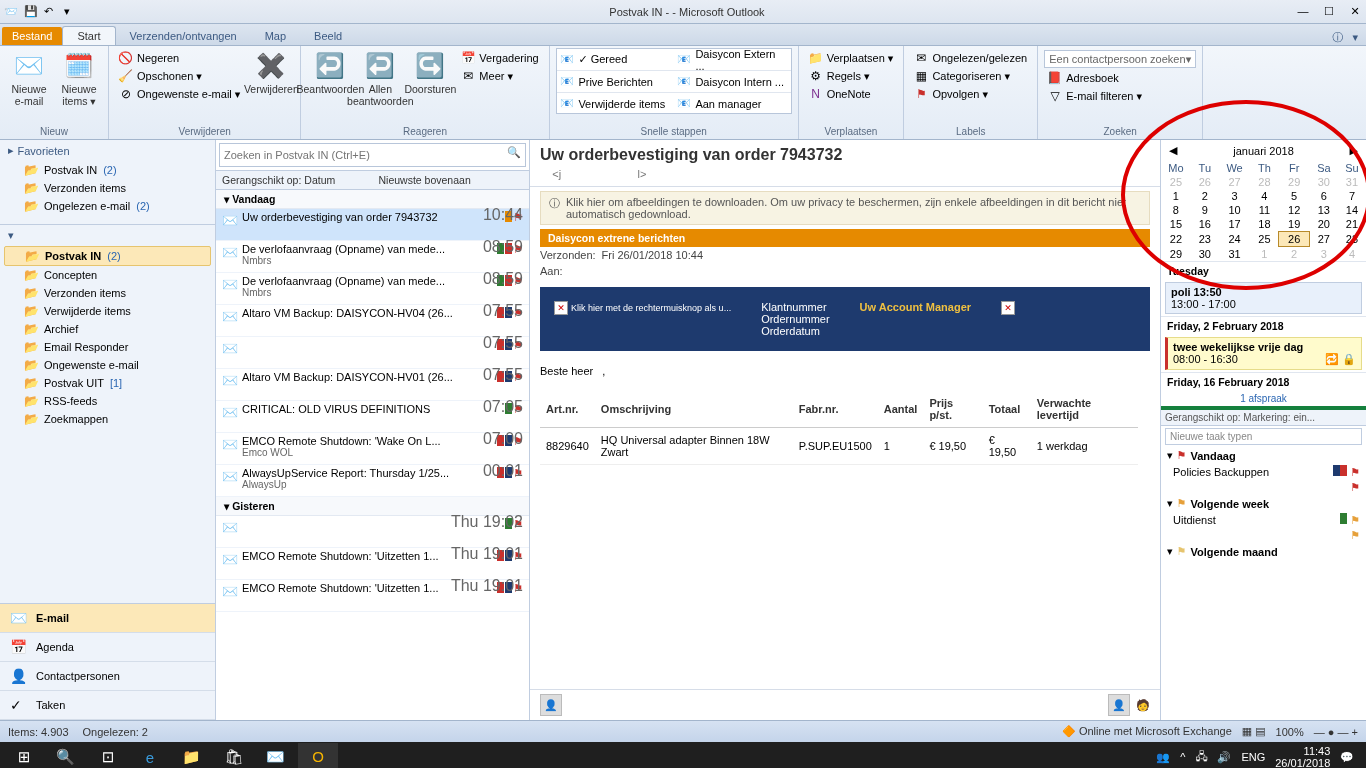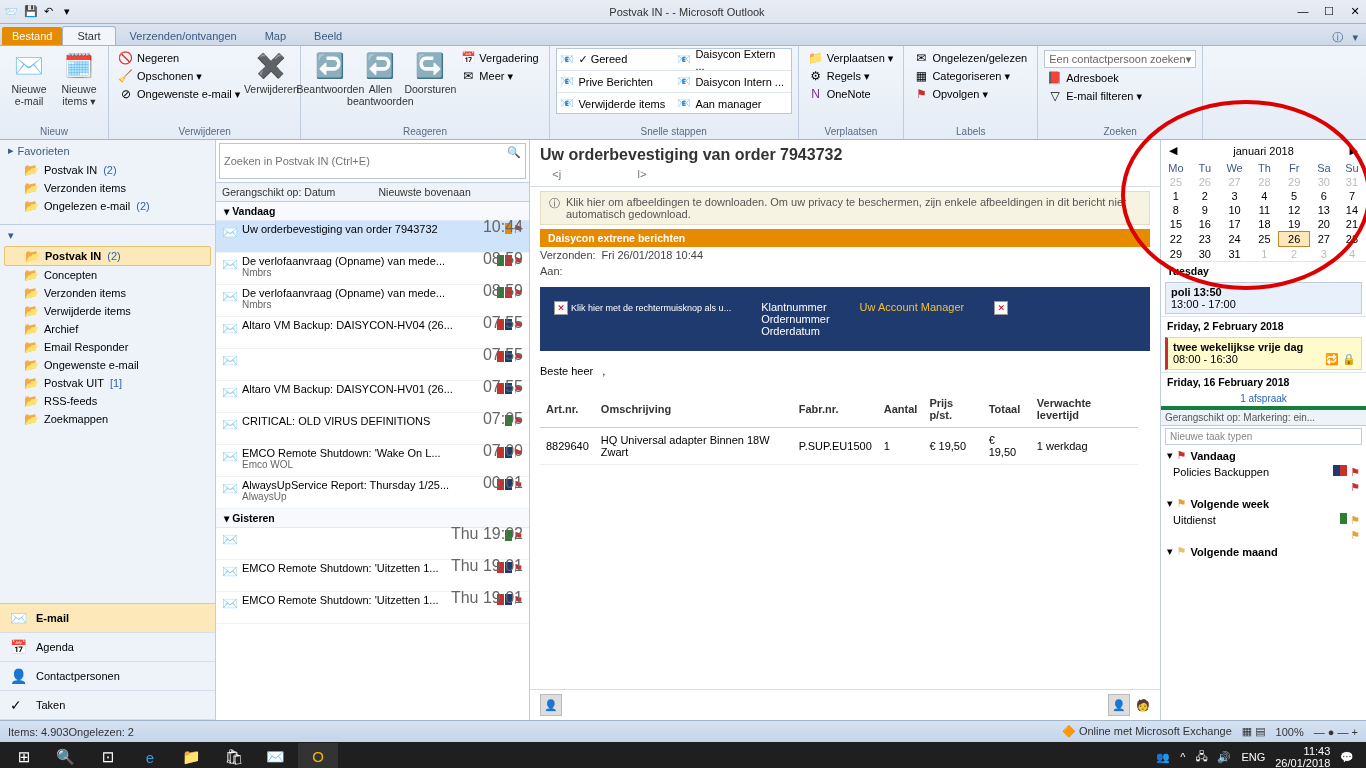--- a/index.html
+++ b/index.html
@@ -40,21 +40,21 @@
 .navitem .ico { width: 14px; font-size: 12px; }
 .navitem.sel { background: #fce8b8; border: 1px solid #e6c46e; border-radius: 2px; margin: 0 4px; padding-left: 20px; }
 .navitem .count { color: #2a66b2; }
 .navbottom { margin-top: auto; border-top: 1px solid #c0cde0; }
 .navbtn { padding: 6px 10px; display: flex; align-items: center; gap: 8px; border-bottom: 1px solid #d4dde9; cursor: default; }
 .navbtn .ico { width: 18px; font-size: 14px; }
 .navbtn.active { background: #fce8b8; }
 
 .msglist { width: 314px; border-right: 1px solid #c0cde0; display: flex; flex-direction: column; }
 .searchrow { padding: 3px; border-bottom: 1px solid #c0cde0; position: relative; }
-.searchrow input { width: 100%; border: 1px solid #b8c6da; padding: 2px 20px 2px 4px; font-size: 11px; height: 36px; }
+.searchrow input { width: 100%; border: 1px solid #b8c6da; padding: 2px 20px 2px 4px; font-size: 11px; height: 24px; }
 .searchrow .mag { position: absolute; right: 8px; top: 6px; color: #5a6b82; }
 .sorthdr { display: flex; border-bottom: 1px solid #c0cde0; background: #eef3fa; }
 .sorthdr div { padding: 3px 6px; flex: 1; color: #333; font-size: 10.5px; }
 .msggroup { padding: 3px 8px; background: #f7f9fc; font-size: 10.5px; font-weight: bold; border-bottom: 1px solid #e3e9f2; }
 .msgitems { flex: 1; overflow-y: auto; }
 .msgitem { padding: 2px 6px; border-bottom: 1px solid #eef3fa; display: flex; gap: 4px; cursor: default; position: relative; min-height: 32px; }
 .msgitem.sel { background: #cfe4fb; }
 .msgitem .envico { width: 16px; font-size: 13px; padding-top: 2px; }
 .msgitem .body { flex: 1; overflow: hidden; }
 .msgitem .subj { white-space: nowrap; overflow: hidden; text-overflow: ellipsis; font-size: 11px; }
@@ -88,21 +88,21 @@
 .caltable td.today { border: 1px solid #b88a2a; background: #fce8b8; }
 .appthdr { font-weight: bold; padding: 3px 6px; border-top: 1px solid #e0e6ef; font-size: 10.5px; }
 .appt { margin: 2px 4px; padding: 3px 5px; font-size: 10px; border: 1px solid #c0cde0; background: #e8f0fb; }
 .appt.yel { background: #fffbcc; border-color: #e6dc8a; border-left: 3px solid #c9302c;}
 .taskhdr { background: #eef3fa; padding: 2px 4px; font-size: 10px; color: #555; border-top: 4px solid #15803d; border-bottom: 1px solid #c0cde0;}
 .taskinput { margin: 2px 4px; border: 1px solid #c0cde0; padding: 2px 4px; font-size: 10px; color: #888; }
 .taskgrp { padding: 2px 6px; font-size: 10.5px; display:flex; align-items:center; gap:4px; }
 .taskitem { padding: 1px 6px 1px 12px; font-size: 10.5px; display:flex; justify-content:space-between; align-items:center; }
 .redcircle { position: absolute; border: 4px solid #d00; border-radius: 50%; width: 250px; height: 190px; top: -40px; left: -40px; pointer-events: none; z-index: 50; }
 
-.statusbar { height: 22px; background: linear-gradient(#d6e2f2,#c4d4ea); border-top: 1px solid #a3b5cc; display: flex; align-items: center; padding: 0 8px; font-size: 10.5px; color: #333; }
+.statusbar { height: 22px; background: linear-gradient(#d6e2f2,#c4d4ea); border-top: 1px solid #a3b5cc; display: flex; align-items: center; padding: 0 8px; font-size: 10.5px; color: #333; gap: 14px; }
 .statusbar .right { margin-left: auto; display: flex; align-items: center; gap: 10px; }
 
 .taskbar { height: 30px; background: #1f1f1f; display: flex; align-items: center; padding: 0 4px; color: #fff; gap: 2px; }
 .taskbar .tbtn { width: 40px; height: 28px; display: flex; align-items: center; justify-content: center; font-size: 15px; cursor: default; }
 .taskbar .tbtn.active { background: #333; border-bottom: 2px solid #76b9ed; }
 .taskbar .tray { margin-left: auto; display: flex; align-items: center; gap: 10px; font-size: 10.5px; padding-right: 8px; }
 .flag { color:#c9302c; }
 </style>
 </head>
 <body>
@@ -553,21 +553,21 @@
     <div class="metarow"><span>Verzonden:</span>&nbsp;&nbsp;<span>Fri 26/01/2018 10:44</span></div>
     <div class="metarow"><span>Aan:</span></div>
     <div class="emailbody">
       <div class="emailhdr">
         <div class="col"><span class="brokenimg">✕</span> <span style="font-size:9px;">Klik hier met de rechtermuisknop als u...</span></div>
         <div class="col">
           <div>Klantnummer</div>
           <div>Ordernummer</div>
           <div>Orderdatum</div>
         </div>
-        <div class="col" style="color:#f0c040;font-weight:normal;">Uw Account Manager</div>
+        <div class="col" style="color:#f0c040;font-weight:bold;">Uw Account Manager</div>
         <div class="col"><span class="brokenimg">✕</span></div>
       </div>
       <p style="margin:14px 0;"><span>Beste heer</span> &nbsp;&nbsp;,</p>
       <table class="ordertable">
         <thead>
             <tr id="othead">
               <th>Art.nr.</th>
               <th>Omschrijving</th>
               <th>Fabr.nr.</th>
               <th>Aantal</th>

